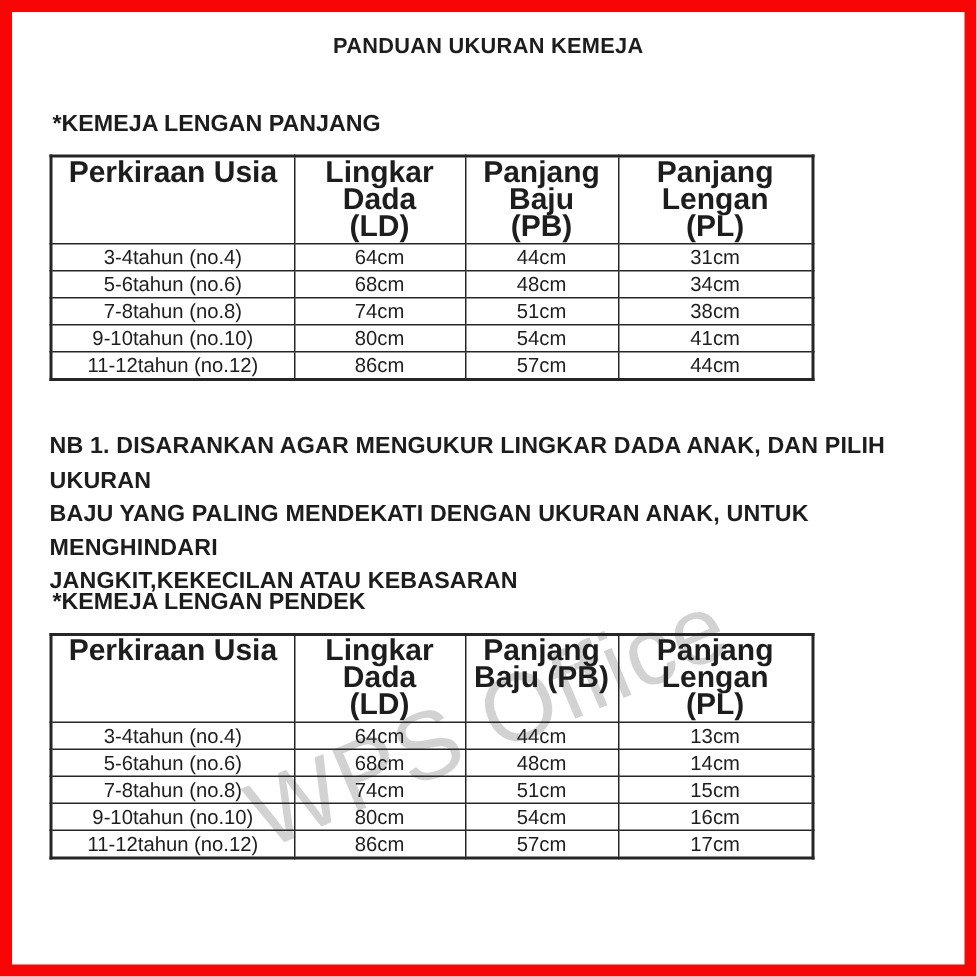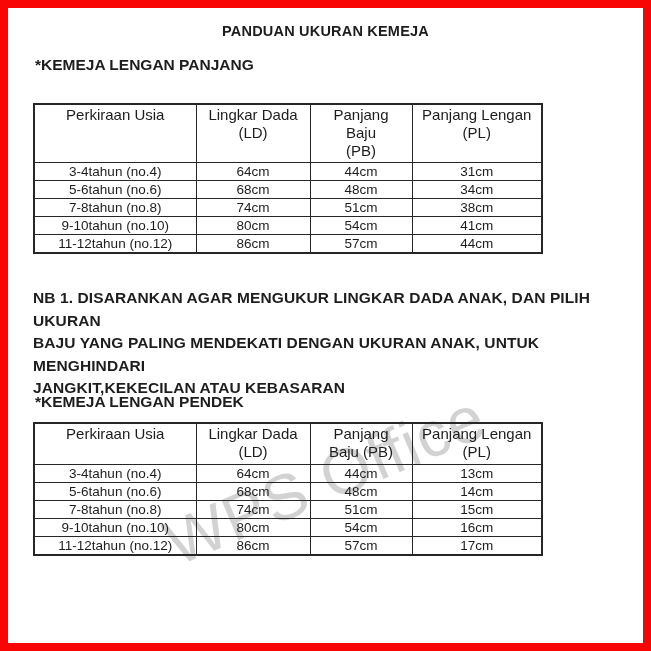--- a/index.html
+++ b/index.html
@@ -39,43 +39,43 @@
     z-index: 1;
   }
   .heading {
     position: absolute;
     left: 27px;
     margin: 0;
     font-size: 15.5px;
     font-weight: bold;
     z-index: 1;
   }
-  .h1 { top: 48px; }
+  .h1 { top: 66px; }
   .h2 { top: 385px; }
   table.size-table {
     position: absolute;
     left: 25px;
     width: 508px;
     border-collapse: collapse;
     table-layout: fixed;
     border: 2px solid #262626;
     background: transparent;
     z-index: 1;
   }
   .t1 { top: 95px; }
   .t2 { top: 414px; }
   .size-table th, .size-table td {
     border: 1px solid #262626;
     text-align: center;
     white-space: pre-line;
     overflow: hidden;
   }
   .size-table th {
-    font-size: 15px;
-    font-weight: normal;
+    font-size: 20px;
+    font-weight: bold;
     vertical-align: top;
     line-height: 18px;
     padding: 1px 2px 2px 2px;
   }
   .t1 th { height: 54px; }
   .t2 th { height: 37px; }
   .size-table td {
     font-size: 13.5px;
     font-weight: 400;
     line-height: 16px;

